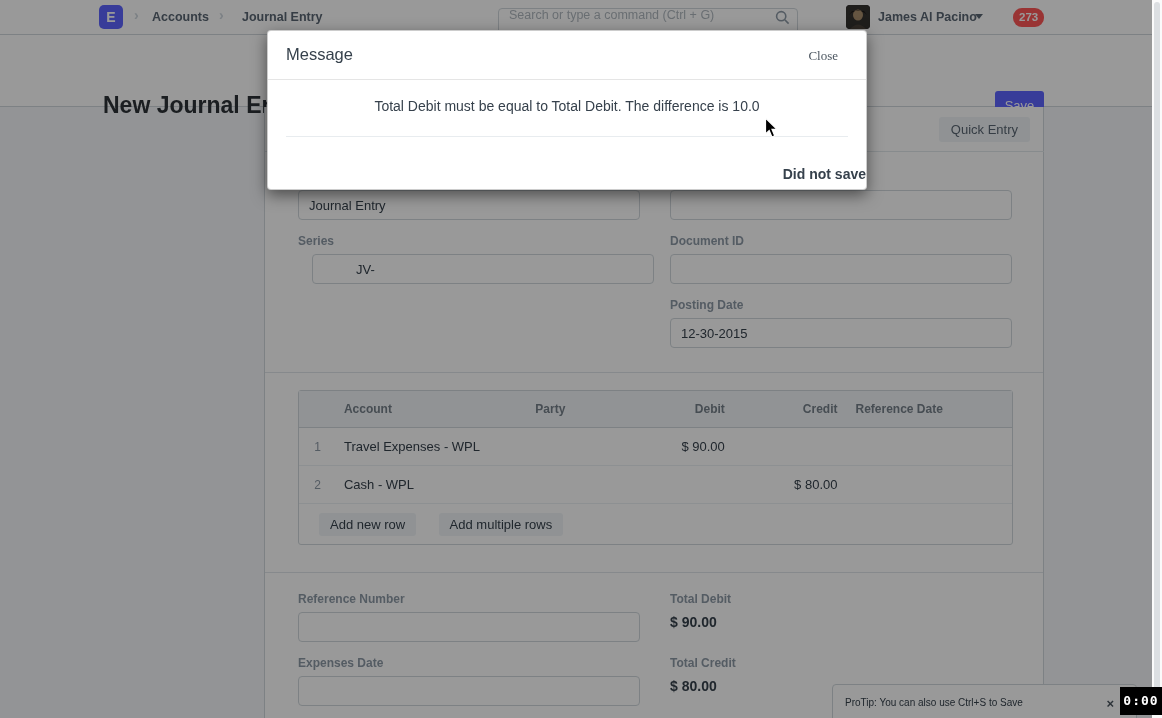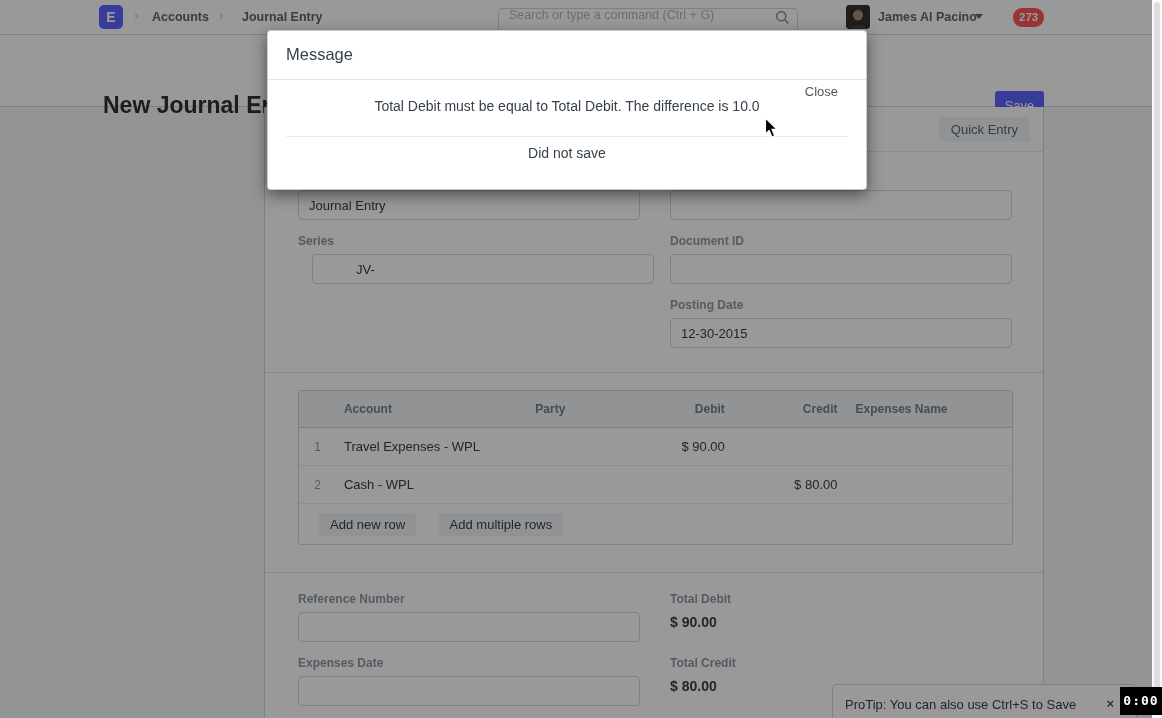--- a/index.html
+++ b/index.html
@@ -46,33 +46,33 @@
   .c-debit { width:113px; justify-content:flex-end; }
   .c-credit { width:113px; justify-content:flex-end; }
   .c-ref { width:167px; padding-left:10px; }
   .grid-footer { height:41px; padding:9px 0 0 20px; }
   .grid-btn { display:inline-block; margin-right:18px; padding:4px 11px; background:#f0f4f7; border:none; border-radius:3px; font-size:13px; color:#36414c; font-family:"Liberation Sans", sans-serif; }
 
   .total-value { position:absolute; font-size:14px; font-weight:bold; color:#36414c; }
 
   
   .toast { position:absolute; left:832px; top:684px; width:305px; height:44px; background:#fff; border:1px solid #d1d8dd; border-radius:4px; }
-  .toast-text { position:absolute; left:12px; top:12px; font-size:13px; color:#36414c; white-space:nowrap; }
+  .toast-text { position:absolute; left:12px; top:12px; font-size:10px; color:#36414c; white-space:nowrap; }
   .toast-close { position:absolute; right:22px; top:11px; font-size:13px; font-weight:bold; color:#4a545e; }
 
   
   .backdrop { position:absolute; left:0; top:0; width:1162px; height:718px; background:rgba(0,0,0,0.40); z-index:5; }
 
   .modal { position:absolute; left:267px; top:30px; width:600px; height:160px; background:#fff; border:1px solid rgba(0,0,0,0.2); border-radius:4px; box-shadow:0 5px 15px rgba(0,0,0,0.5); z-index:10; }
   .modal-title { position:absolute; left:18px; top:14px; font-size:16.5px; color:#36414c; }
-  .modal-close { position:absolute; right:28px; top:17px; font-size:13px; color:#4d5761; background:none; border:none; font-family:Liberation Sans, sans-serif;margin-top:36px; }
+  .modal-close { position:absolute; right:28px; top:17px; font-size:13px; color:#4d5761; background:none; border:none; font-family:Liberation Serif, serif; }
   .modal-head-border { position:absolute; left:0; top:48px; width:100%; height:1px; background:#e5e5e5; }
   .modal-body-text { position:absolute; left:0; top:67px; width:100%; text-align:center; font-size:14px; color:#36414c; }
   .modal-hr { position:absolute; left:18px; right:18px; top:105px; height:1px; background:#e8ecef; }
-  .modal-footer-note { position:absolute; left:0; top:114px; width:100%; text-align:center; font-size:14px; color:#36414c; }
+  .modal-footer-note { position:absolute; left:0; top:135px; width:100%; text-align:right; font-size:14px; color:#36414c;font-weight:bold; }
 
   .scrollbar { position:absolute; right:0; top:0; width:10px; height:718px; background:#fbfbfb; z-index:15; }
   .scroll-thumb { position:absolute; right:2px; top:2px; width:6px; height:712px; background:#dcdfe2; border-radius:4px; }
 
   .rec-timer { position:absolute; left:1120px; top:687px; width:42px; height:28px; background:#000; color:#fff; font-family:"DejaVu Sans Mono", monospace; font-size:13px; font-weight:bold; text-align:center; line-height:28px; letter-spacing:1px; z-index:20; }
 
   .cursor { position:absolute; left:764px; top:117px; z-index:30; }
 </style>
 </head>
 <body>
@@ -130,21 +130,21 @@
 
   <div class="sec-border" style="top:372px;"></div>
 
   <div class="grid">
     <div class="grid-row grid-head">
       <div class="gc c-idx"></div>
       <div class="gc c-account">Account</div>
       <div class="gc c-party">Party</div>
       <div class="gc c-debit">Debit</div>
       <div class="gc c-credit">Credit</div>
-      <div class="gc c-ref">Expenses Name</div>
+      <div class="gc c-ref">Reference Date</div>
     </div>
     <div class="grid-row grid-body-row">
       <div class="gc c-idx">1</div>
       <div class="gc c-account">Travel Expenses - WPL</div>
       <div class="gc c-party"></div>
       <div class="gc c-debit">$ 90.00</div>
       <div class="gc c-credit"></div>
       <div class="gc c-ref"></div>
     </div>
     <div class="grid-row grid-body-row">

